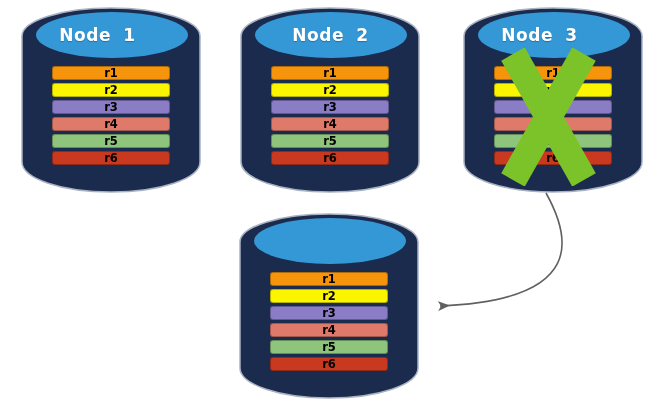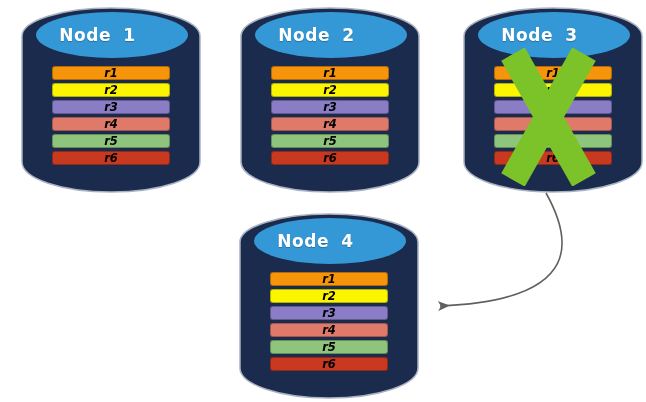--- a/index.html
+++ b/index.html
@@ -11,21 +11,21 @@
   .node{position:absolute;width:153px;height:192px;}
   .node svg.cyl{position:absolute;left:0;top:0;}
   .node-title{
     position:absolute;left:10px;right:10px;top:16px;height:30px;
     text-align:center;line-height:30px;
     color:#fff;font-size:17px;font-weight:bold;word-spacing:6px;letter-spacing:.5px;
     text-shadow:0 1px 1px rgba(0,0,0,.25);
   }
   .rows{
     position:absolute;left:31px;top:62px;width:118px;
-    display:flex;flex-direction:column;gap:3px;font-style:italic;
+    display:flex;flex-direction:column;gap:3px;
   }
   .row{
     height:14px;border-radius:3px;
     border:1px solid rgba(0,0,0,.28);box-sizing:border-box;
     text-align:center;line-height:12px;
     font-size:11.5px;font-weight:bold;color:#000;
   }
   .x-overlay{position:absolute;left:38px;top:44px;z-index:5;}
   #arrow-layer{position:absolute;left:0;top:0;z-index:6;pointer-events:none;}
 </style>
@@ -41,21 +41,21 @@
   <div class="rows">
     <div class="row" style="background: rgb(246, 149, 12);">r1</div>
     <div class="row" style="background: rgb(252, 245, 0);">r2</div>
     <div class="row" style="background: rgb(138, 124, 197);">r3</div>
     <div class="row" style="background: rgb(223, 122, 107);">r4</div>
     <div class="row" style="background: rgb(143, 196, 124);">r5</div>
     <div class="row" style="background: rgb(200, 57, 31);">r6</div>
   </div>
 </div>
 
-<div class="node" style="left:240px;top:4px;">
+<div class="node" style="left:240px;top:4px;padding-left:28px;">
   <svg class="cyl" width="180" height="192" viewBox="0 0 180 192">
     <path d="M1,32 A89,28 0 0 1 179,32 L179,158 A89,30 0 0 1 1,158 Z" fill="#1B2B4D" stroke="#A9B2C3" stroke-width="1.5"></path>
     <ellipse cx="91" cy="31" rx="76" ry="23" fill="#3498D6"></ellipse>
   </svg>
   <div class="node-title">Node 2</div>
   <div class="rows">
     <div class="row" style="background: rgb(246, 149, 12);">r1</div>
     <div class="row" style="background: rgb(252, 245, 0);">r2</div>
     <div class="row" style="background: rgb(138, 124, 197);">r3</div>
     <div class="row" style="background: rgb(223, 122, 107);">r4</div>
@@ -82,21 +82,20 @@
     <line x1="12" y1="6" x2="83" y2="132" stroke="#7CC229" stroke-width="27" stroke-linecap="butt"></line>
     <line x1="83" y1="6" x2="12" y2="132" stroke="#7CC229" stroke-width="27" stroke-linecap="butt"></line>
   </svg>
 </div>
 
 <div class="node" style="left:239px;top:210px;">
   <svg class="cyl" width="180" height="192" viewBox="0 0 180 192">
     <path d="M1,32 A89,28 0 0 1 179,32 L179,158 A89,30 0 0 1 1,158 Z" fill="#1B2B4D" stroke="#A9B2C3" stroke-width="1.5"></path>
     <ellipse cx="91" cy="31" rx="76" ry="23" fill="#3498D6"></ellipse>
   </svg>
-  <div class="node-title">Node 4</div>
   <div class="rows">
     <div class="row" style="background: rgb(246, 149, 12);">r1</div>
     <div class="row" style="background: rgb(252, 245, 0);">r2</div>
     <div class="row" style="background: rgb(138, 124, 197);">r3</div>
     <div class="row" style="background: rgb(223, 122, 107);">r4</div>
     <div class="row" style="background: rgb(143, 196, 124);">r5</div>
     <div class="row" style="background: rgb(200, 57, 31);">r6</div>
   </div>
 </div>
 

